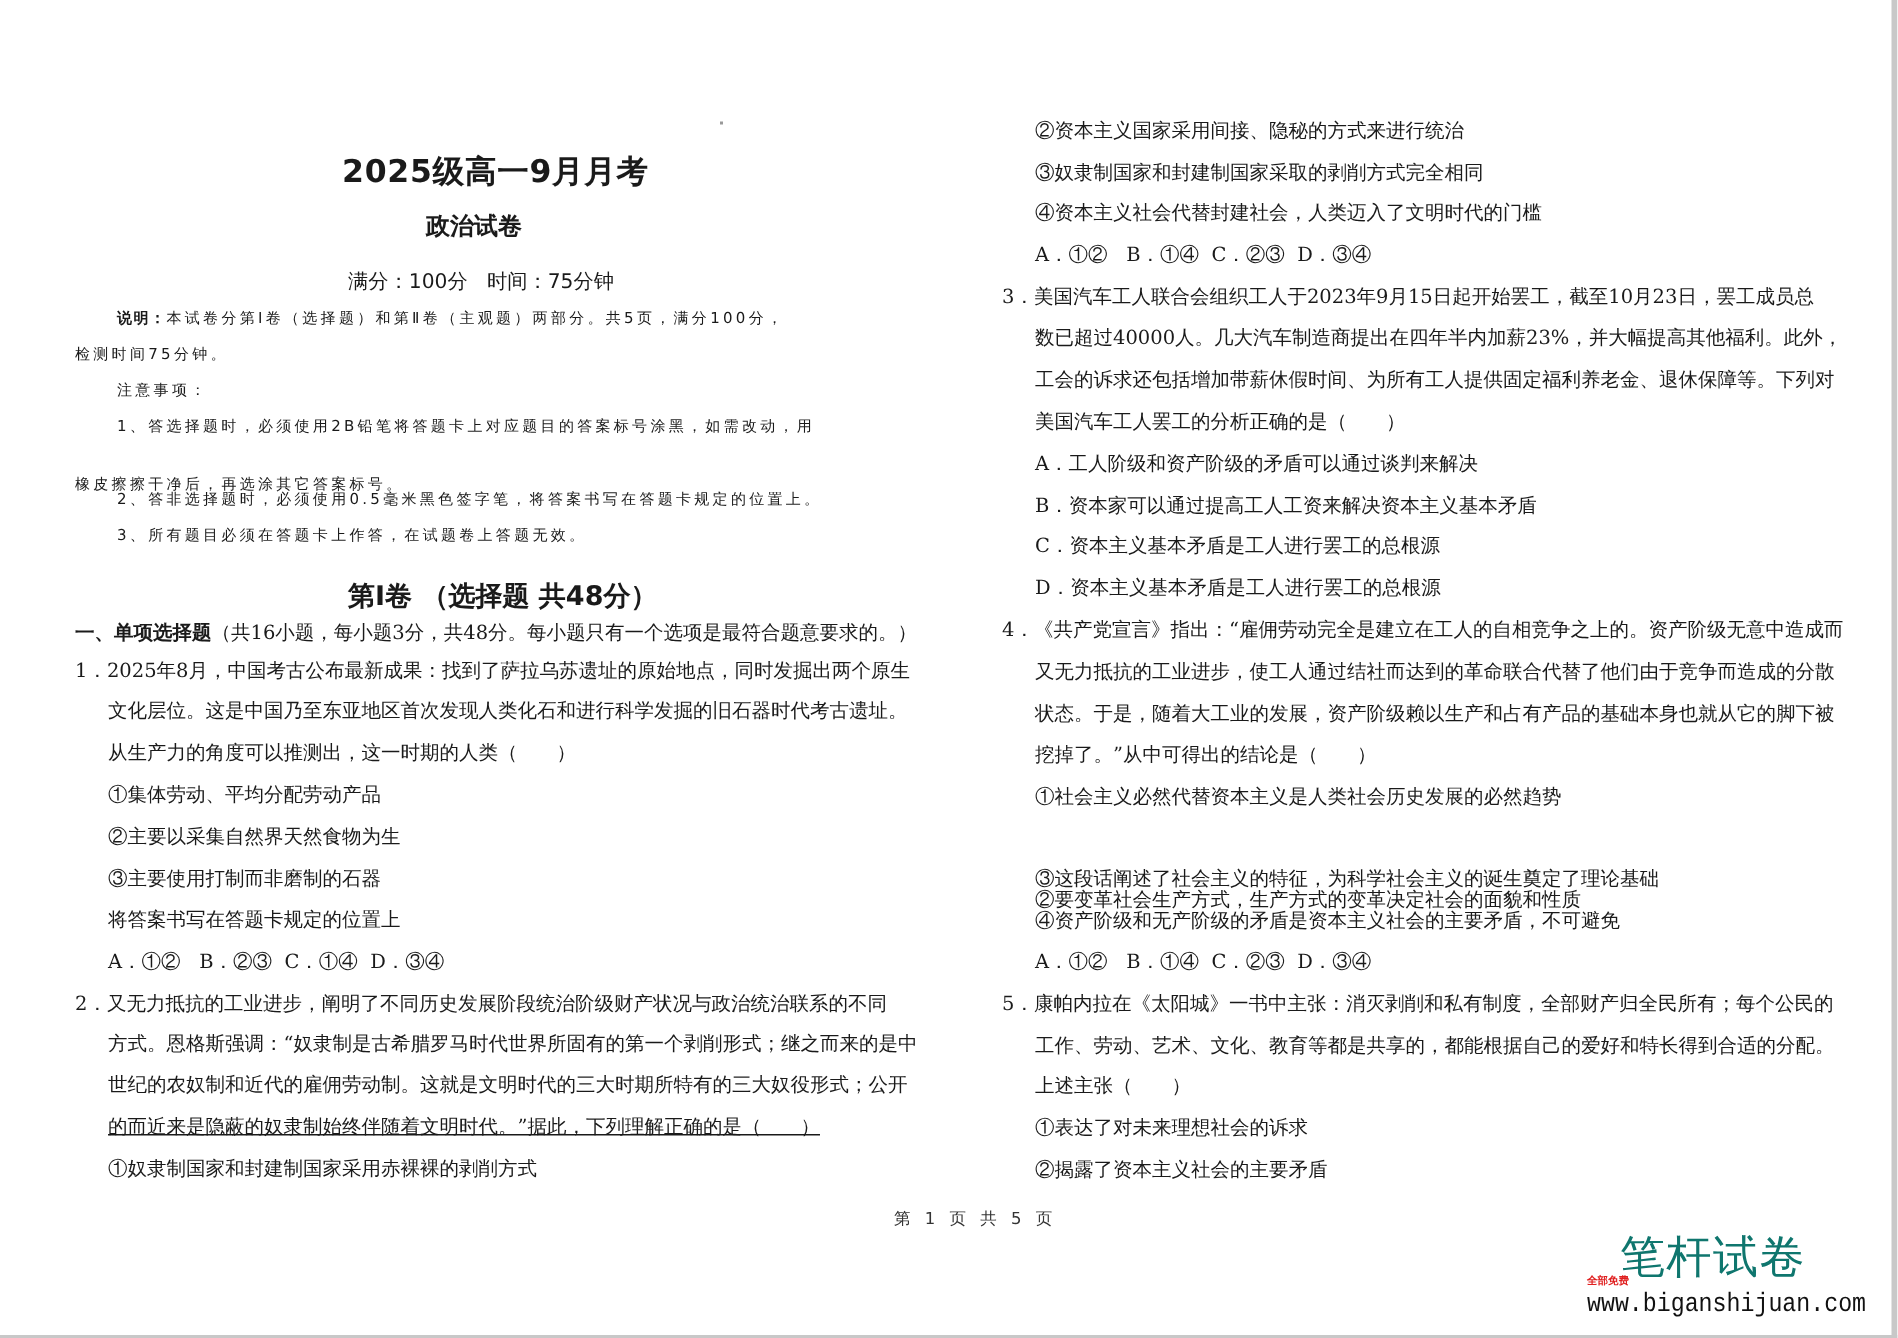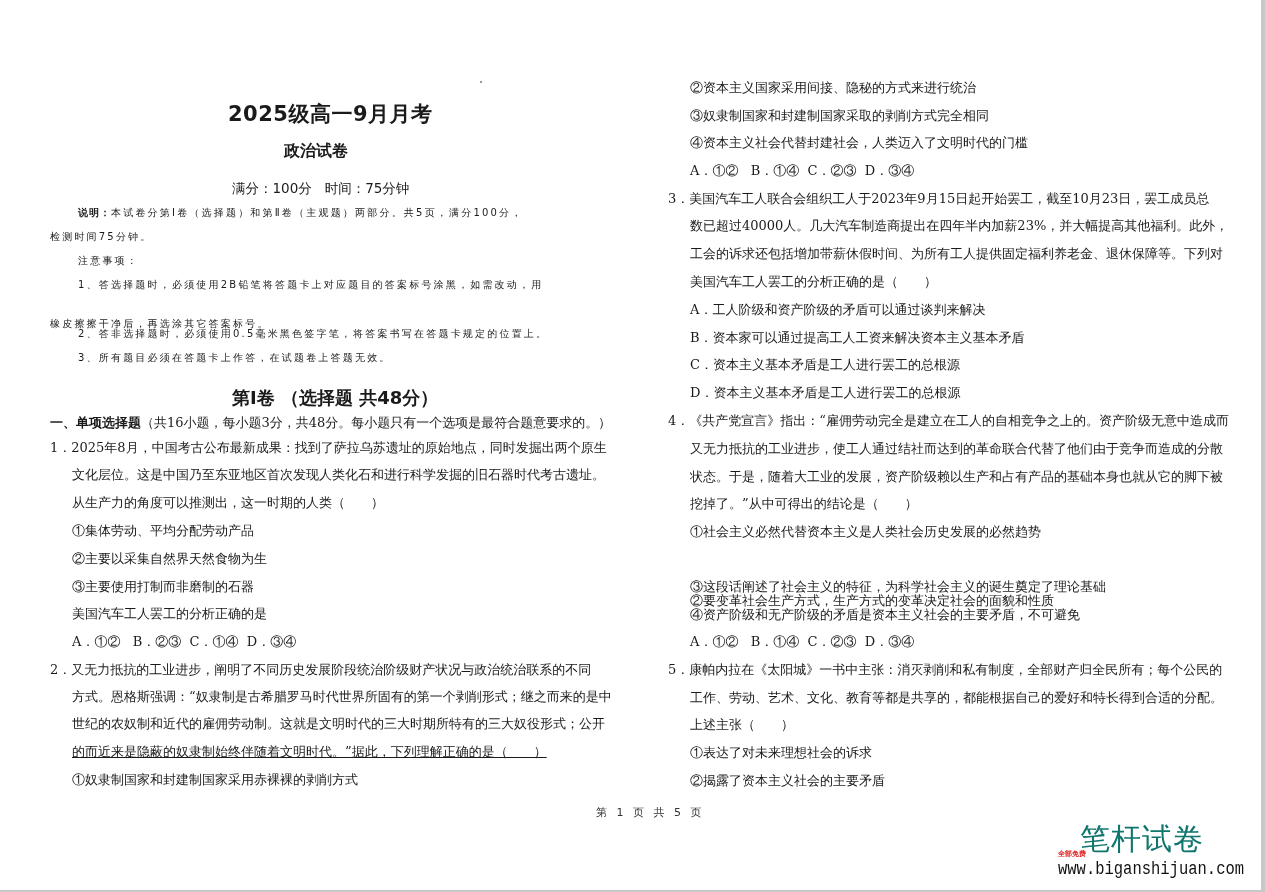--- a/index.html
+++ b/index.html
@@ -145,21 +145,21 @@
   </div>
 
   <div class="line" style="left:0px; top:440px;">
     <span>1．</span><span>2025年8月，中国考古公布最新成果：找到了萨拉乌苏遗址的原始地点，同时发掘出两个原生</span>
   </div>
   <div class="line" style="left:22px; top:467px;">文化层位。这是中国乃至东亚地区首次发现人类化石和进行科学发掘的旧石器时代考古遗址。</div>
   <div class="line" style="left:22px; top:495px;">从生产力的角度可以推测出，这一时期的人类（　　）</div>
   <div class="line" style="left:22px; top:523px;">①集体劳动、平均分配劳动产品</div>
   <div class="line" style="left:22px; top:551px;">②主要以采集自然界天然食物为生</div>
   <div class="line" style="left:22px; top:579px;">③主要使用打制而非磨制的石器</div>
-  <div class="line" style="left:22px; top:606px;">美国汽车工人罢工的分析正确的是</div>
+  <div class="line" style="left:22px; top:606px;">将答案书写在答题卡规定的位置上</div>
   <div class="line" style="left:22px; top:634px; white-space:pre;">A．①②   B．②③  C．①④  D．③④</div>
 
   <div class="line" style="left:0px; top:662px;">
     <span>2．</span><span>又无力抵抗的工业进步，阐明了不同历史发展阶段统治阶级财产状况与政治统治联系的不同</span>
   </div>
   <div class="line" style="left:22px; top:689px;">方式。恩格斯强调：“奴隶制是古希腊罗马时代世界所固有的第一个剥削形式；继之而来的是中</div>
   <div class="line" style="left:22px; top:716px;">世纪的农奴制和近代的雇佣劳动制。这就是文明时代的三大时期所特有的三大奴役形式；公开</div>
   <div class="line" style="left:22px; top:744px;text-decoration:underline;">的而近来是隐蔽的奴隶制始终伴随着文明时代。”据此，下列理解正确的是（　　）</div>
   <div class="line" style="left:22px; top:772px;">①奴隶制国家和封建制国家采用赤裸裸的剥削方式</div>
 </div>

